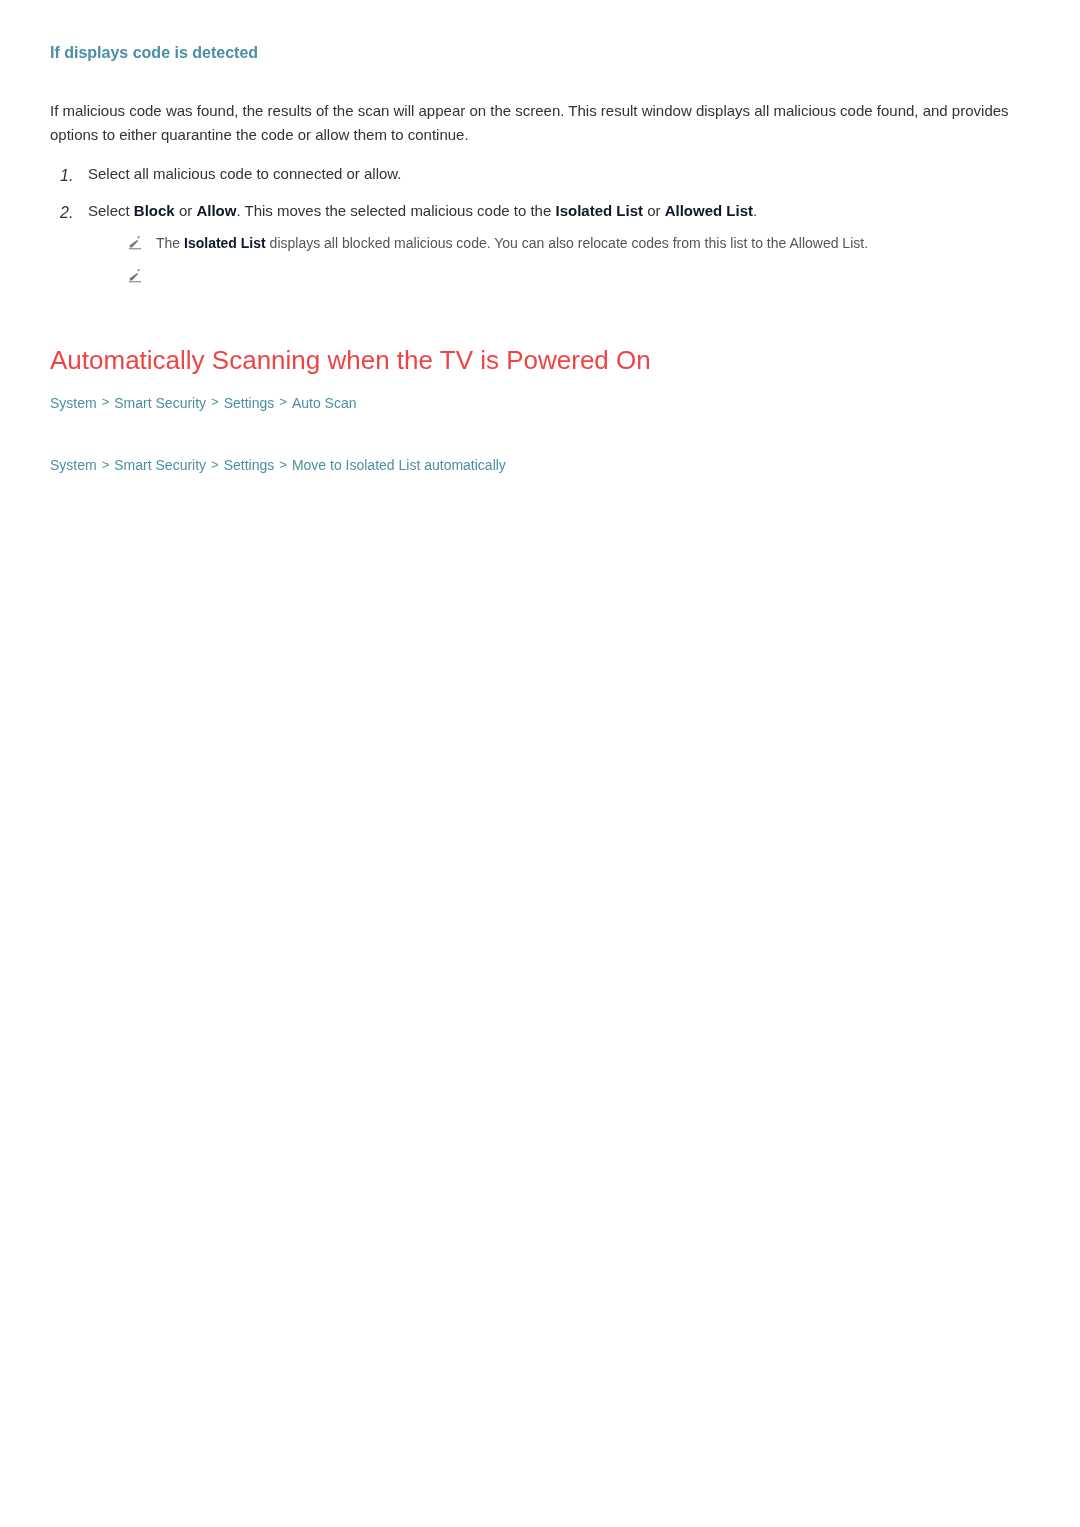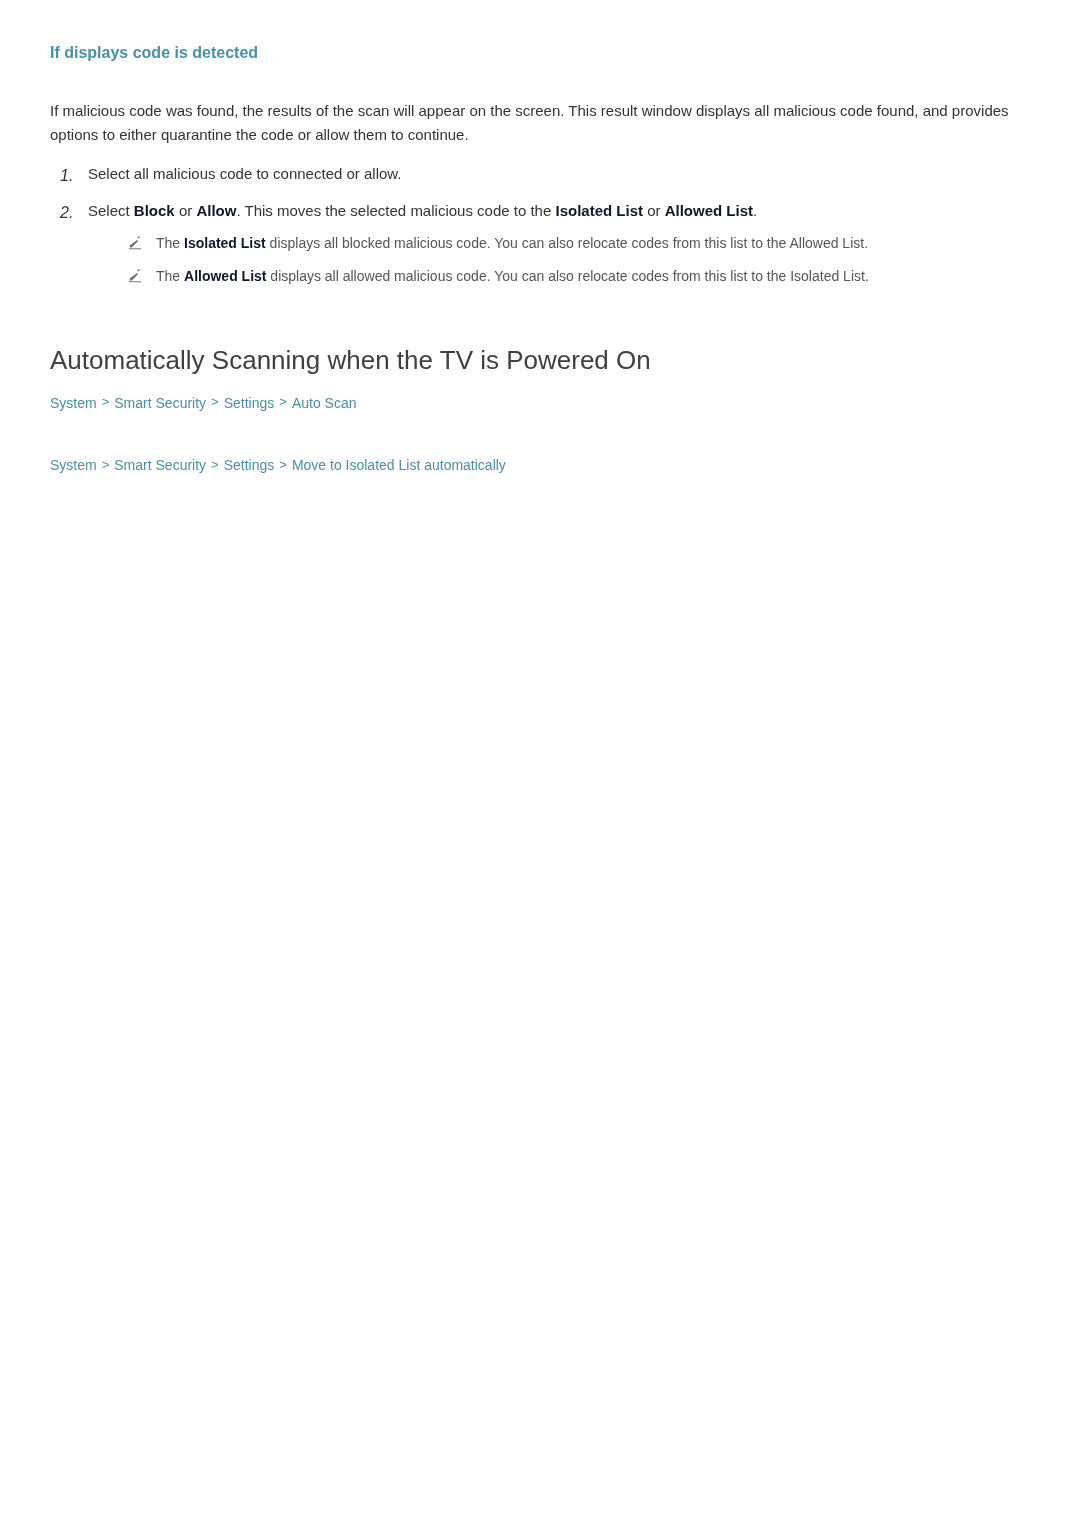--- a/index.html
+++ b/index.html
@@ -87,21 +87,21 @@
       padding-top: 2px;
     }
 
     .bullet-icon svg {
       width: 14px;
       height: 14px;
       fill: #777;
     }
 
     .section-heading-large {
-      color: #404040;
+      color: #ef4444;
       font-size: 26px;
       font-weight: 400;
       margin-bottom: 10px;
     }
 
     .breadcrumb {
       display: flex;
       align-items: center;
       margin-bottom: 10px;
       font-size: 14px;
@@ -162,24 +162,20 @@
               The <strong><a href="#" class="link-text">Isolated List</a></strong>
               displays all blocked malicious code. You can also relocate codes from this list to the Allowed List.
             </span>
           </li>
           <li>
             <span class="bullet-icon">
               <svg viewBox="0 0 16 16" xmlns="http://www.w3.org/2000/svg">
                 <path d="M12.854 0.146a0.5 0.5 0 0 0-0.707 0l-1.5 1.5 1.207 1.207 1.5-1.5a0.5 0.5 0 0 0 0-0.707zM2 10.5V13h2.5l7.147-7.146-1.207-1.207L2 10.5zM1 14h14v1H1z"></path>
               </svg>
             </span>
-            <span>
-              The <strong><a href="#" class="link-text">Allowed List</a></strong>
-              displays all allowed malicious code. You can also relocate codes from this list to the Isolated List.
-            </span>
           </li>
         </ul>
       </span>
     </li>
   </ol>
 </div>
 
 <div class="section-two">
   <h2 class="section-heading-large">Automatically Scanning when the TV is Powered On</h2>
 

